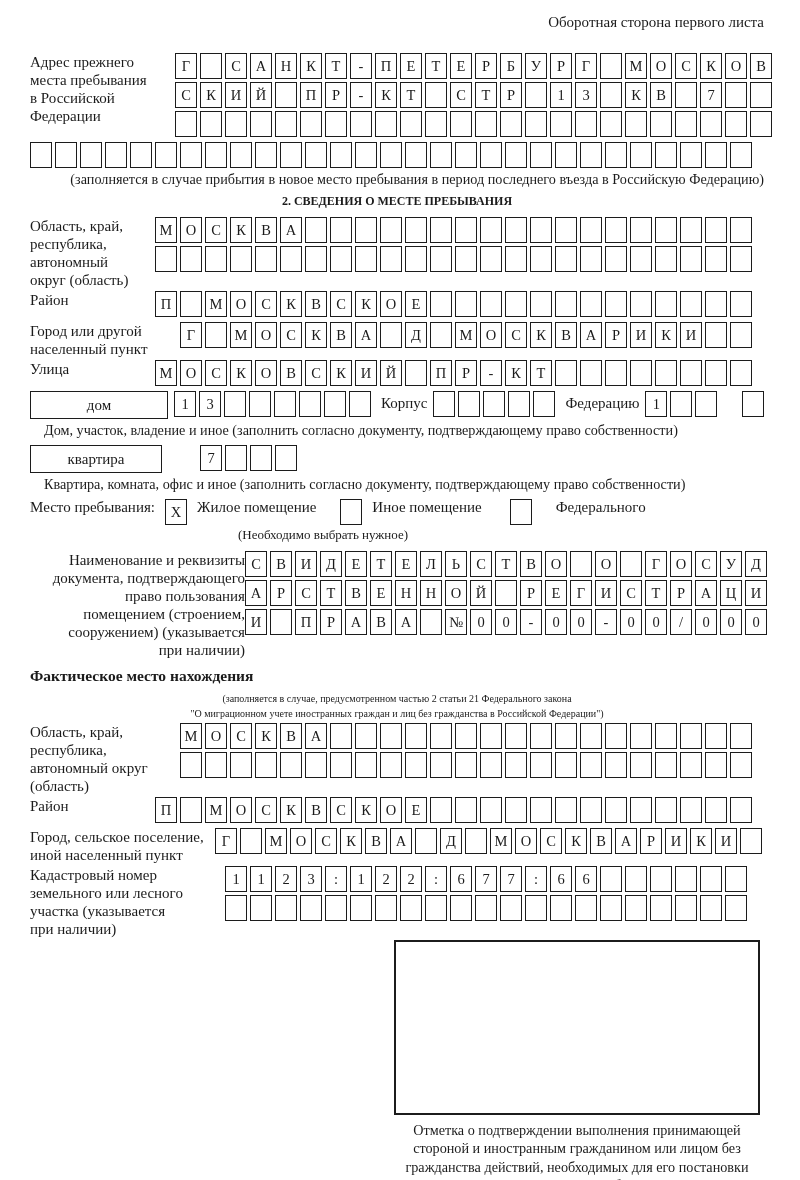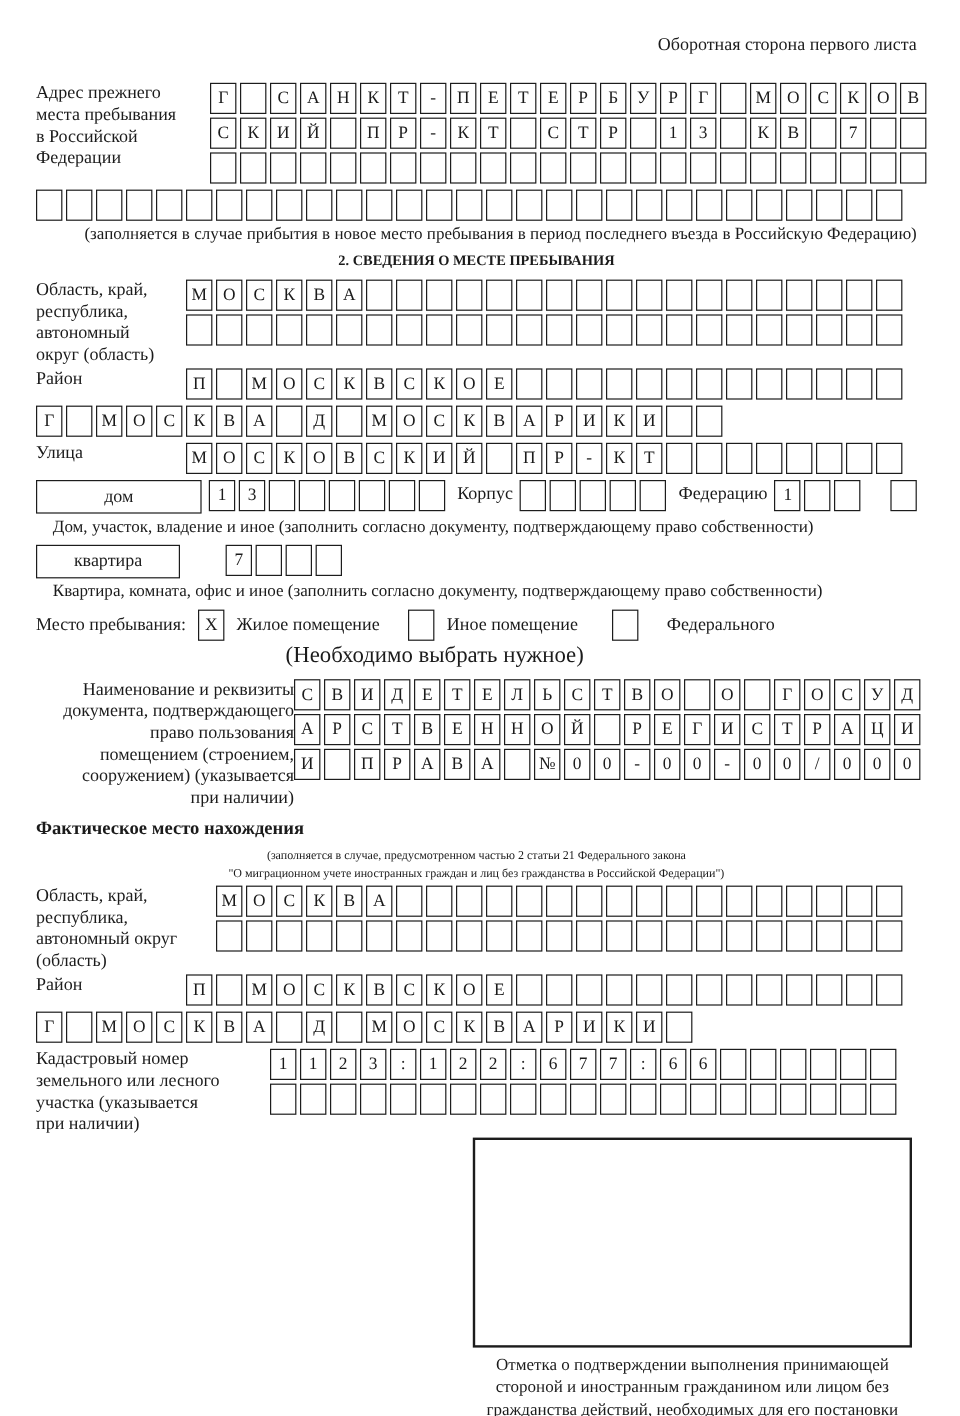--- a/index.html
+++ b/index.html
@@ -1,21 +1,21 @@
 <!DOCTYPE html>
 <html lang="ru"><head>
 <meta charset="utf-8">
 <style>
   html,body{margin:0;padding:0;background:#ffffff;}
   body{
     width:800px;height:1180px;overflow:hidden;
     font-family:"Liberation Serif","DejaVu Serif",serif;
     color:#1b1b1b;
   }
-  .page{box-sizing:border-box;width:800px;height:1180px;padding:30px 36px 0 30px;}
+  .page{box-sizing:border-box;width:800px;height:1180px;padding:14px 36px 0 30px;}
   .header-note{text-align:right;font-size:15px;margin-bottom:22px;}
   .form-row{display:flex;align-items:flex-start;margin-bottom:2px;}
   .row-label{flex:0 0 auto;font-size:15px;line-height:1.2;white-space:pre-line;}
   .w145{width:145px;} .w125{width:125px;} .w150{width:150px;} .w215{width:215px;text-align:right;} .w185{width:185px;} .w195{width:195px;}
   .cells-block{flex:1 1 auto;}
   .cell-row{display:flex;gap:3px;margin-bottom:3px;}
   .cell{
     flex:0 0 auto;width:22px;height:26px;box-sizing:border-box;
     border:1.6px solid #1c1c1c;background:#fff;
     display:flex;align-items:center;justify-content:center;
@@ -26,30 +26,30 @@
   .caption.indent{margin-left:14px;}
   .section-title{text-align:center;font-weight:bold;font-size:12px;margin:4px 0 8px 0;}
   .sub-title{text-align:left;font-weight:bold;font-size:15.5px;margin:8px 0 8px 0;}
   .law-note{text-align:center;font-size:10px;margin:0 0 4px 0;}
   .inline-row{display:flex;align-items:flex-start;margin-bottom:2px;}
   .label-box{
     box-sizing:border-box;height:28px;border:1.6px solid #1c1c1c;
     display:flex;align-items:center;justify-content:center;font-size:15px;flex:0 0 auto;
   }
   .house-box{width:138px;margin-right:6px;}
-  .apt-box{width:120px;margin-right:38px;}
+  .apt-box{width:132px;margin-right:38px;}
   .inline-label{font-size:15px;margin:4px 6px 0 10px;flex:0 0 auto;}
   .stroenie-cells .cell:last-child{margin-left:22px;}
-  .stay-row{display:flex;align-items:center;margin:4px 0 2px 0;font-size:15px;}
+  .stay-row{display:flex;align-items:flex-start;margin:4px 0 2px 0;font-size:15px;}
   .stay-row .checkbox{margin:0 10px 0 10px;}
   .checkbox{
     flex:0 0 auto;width:22px;height:26px;box-sizing:border-box;border:1.6px solid #1c1c1c;
     display:flex;align-items:center;justify-content:center;font-size:14.5px;
   }
-  .stay-note{font-size:19px;margin:2px 0 8px 208px;}
+  .stay-note{font-size:13px;margin:2px 0 8px 208px;}
   .stamp-wrap{width:366px;margin-left:auto;margin-right:4px;margin-top:2px;}
   .stamp-box{box-sizing:border-box;width:366px;height:175px;border:2px solid #1c1c1c;}
   .stamp-caption{
     width:460px;margin-left:-47px;margin-top:6px;text-align:center;
     font-size:14.2px;line-height:1.3;white-space:pre-line;
   }
 </style>
 </head>
 <body>
 
@@ -265,20 +265,22 @@
           <div class="cell"></div>
           <div class="cell"></div>
           <div class="cell"></div>
           <div class="cell"></div>
           <div class="cell"></div>
         </div>
     </div>
   </div>
 
   <div class="form-row">
+    <div class="row-label w150">Город или другой
+населенный пункт</div>
     <div class="cells-block">
       <div class="cell-row">
           <div class="cell">Г</div>
           <div class="cell"></div>
           <div class="cell">М</div>
           <div class="cell">О</div>
           <div class="cell">С</div>
           <div class="cell">К</div>
           <div class="cell">В</div>
           <div class="cell">А</div>
@@ -558,20 +560,22 @@
           <div class="cell"></div>
           <div class="cell"></div>
           <div class="cell"></div>
           <div class="cell"></div>
           <div class="cell"></div>
         </div>
     </div>
   </div>
 
   <div class="form-row">
+    <div class="row-label w185">Город, сельское поселение,
+иной населенный пункт</div>
     <div class="cells-block">
       <div class="cell-row">
           <div class="cell">Г</div>
           <div class="cell"></div>
           <div class="cell">М</div>
           <div class="cell">О</div>
           <div class="cell">С</div>
           <div class="cell">К</div>
           <div class="cell">В</div>
           <div class="cell">А</div>

